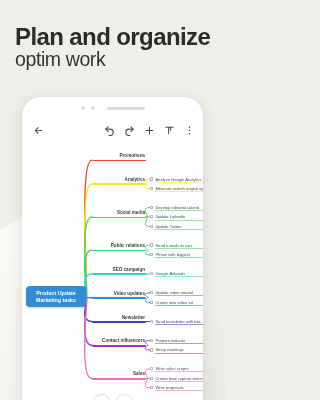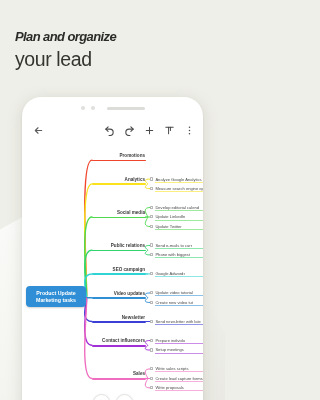--- a/index.html
+++ b/index.html
@@ -26,22 +26,22 @@
     transform:rotate(-29deg);
     opacity:.7;
   }
 
   
   #headline {
     position:absolute; left:15px; top:26px; width:200px;
     z-index:6;
   }
   #headline .l1 {
-    font-size:13px; font-weight:bold; color:#2b2b29;
-    letter-spacing:-.6px; line-height:22px; white-space:nowrap;font-style:italic;
+    font-size:24px; font-weight:bold; color:#2b2b29;
+    letter-spacing:-.6px; line-height:22px; white-space:nowrap;
   }
   #headline .l2 {
     font-size:19.5px; font-weight:normal; color:#35352f;
     letter-spacing:-.4px; line-height:23px;
   }
 
   
   #phone {
     position:absolute; left:22px; top:97px;
     width:181px; height:320px;
@@ -136,21 +136,21 @@
   }
 </style>
 </head>
 <body>
 
 <div id="bg-swoosh2"></div>
 <div id="bg-swoosh"></div>
 
 <div id="headline">
   <div class="l1">Plan and organize</div>
-  <div class="l2">your lead</div>
+  <div class="l2">optim work</div>
 </div>
 
 <div id="phone">
 
   <div id="phone-notch">
     <span class="sensor"></span>
     <span class="sensor"></span>
     <span class="speaker"></span>
   </div>
 

